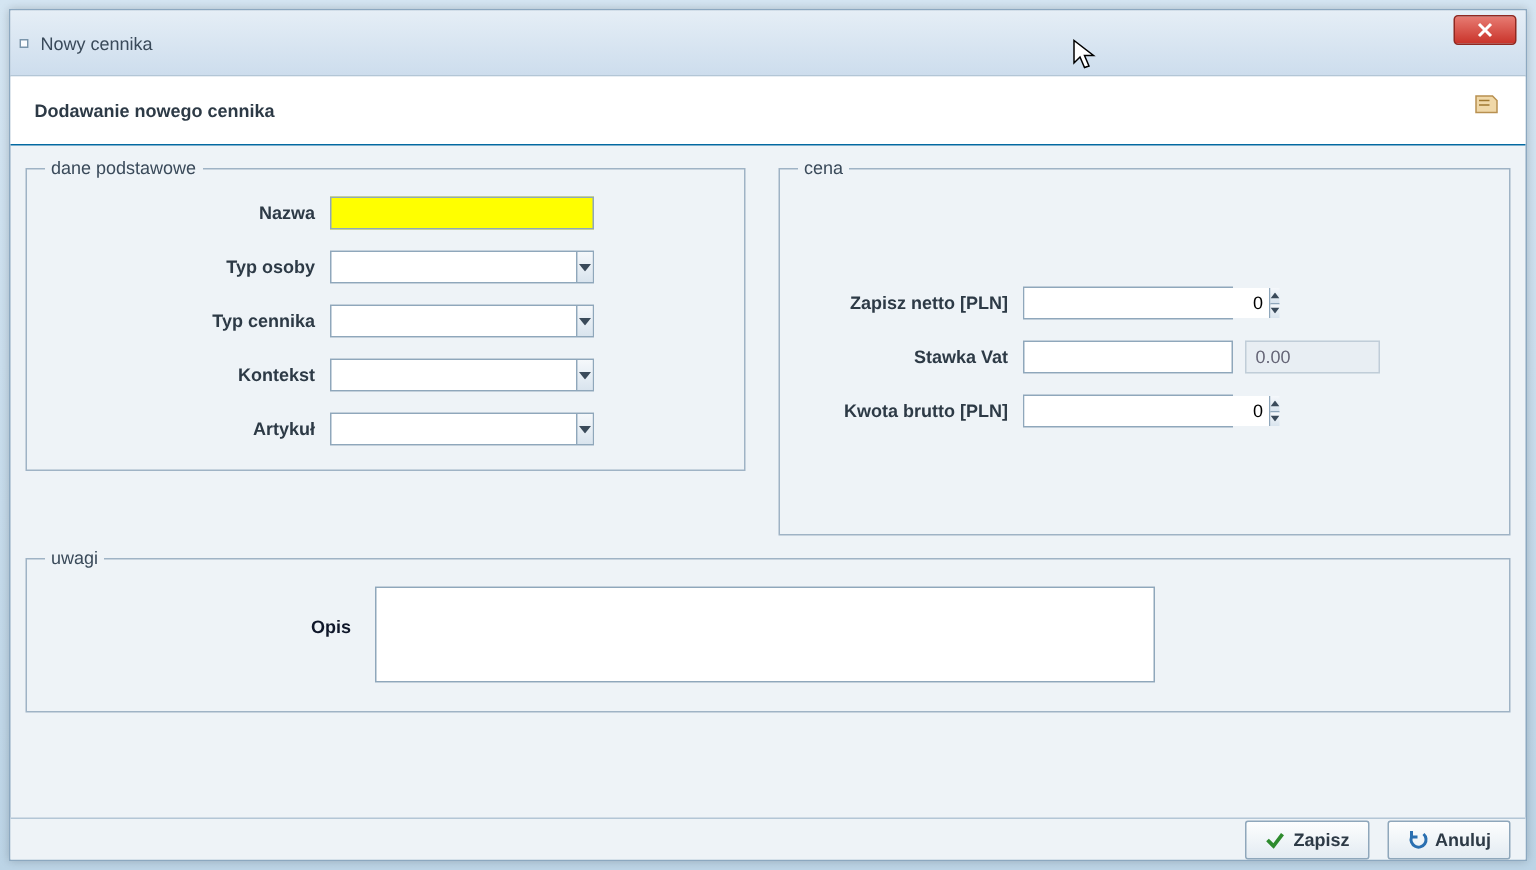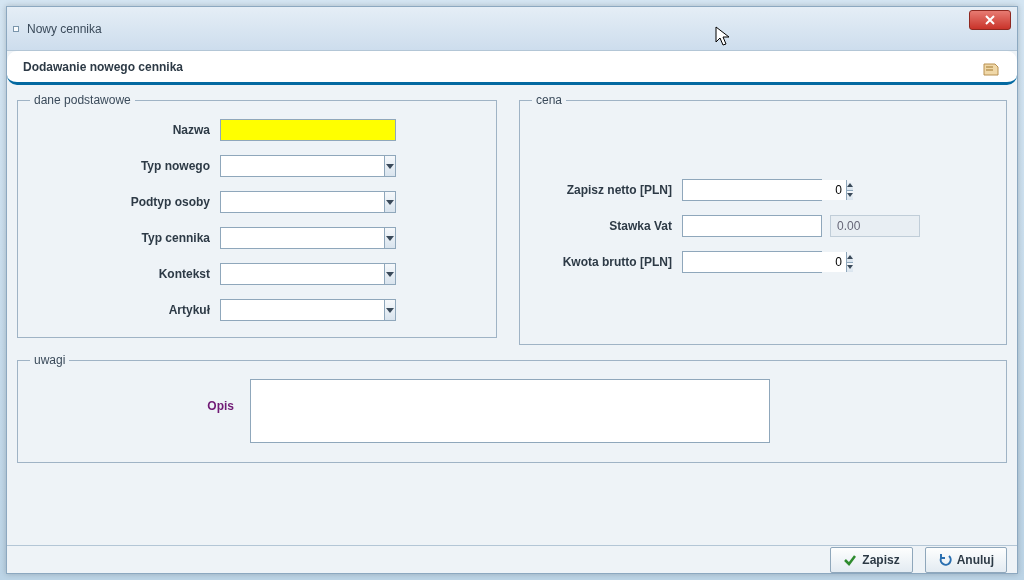--- a/index.html
+++ b/index.html
@@ -50,28 +50,27 @@
       background: linear-gradient(to bottom, #e77b72, #c9332a);
       border: 1px solid #8f2820;
       border-radius: 3px;
       display: flex;
       align-items: center;
       justify-content: center;
       cursor: pointer;
     }
     .close-btn svg { width: 12px; height: 12px; }
     .subheader {
-      height: 34px;
+      height: 46px;
       background: #fff;
-      border-bottom: 3px solid #0369a1;
+      border-bottom: 1px solid #0369a1;
       display: flex;
       align-items: center;
       padding: 0 16px;
       position: relative;
-      border-radius: 10px;
     }
     .subheader .subtitle {
       font-weight: bold;
       color: #2d3a46;
     }
     .subheader .header-icon {
       position: absolute;
       right: 16px;
       top: 8px;
       width: 20px;
@@ -214,21 +213,21 @@
     .uwagi-row {
       display: flex;
       align-items: flex-start;
     }
     .uwagi-row label {
       flex: 0 0 220px;
       text-align: right;
       padding-right: 16px;
       padding-top: 20px;
       font-weight: bold;
-      color: #701a75;
+      color: #0f172a;
     }
     .footer {
       position: absolute;
       bottom: 0;
       left: 0;
       right: 0;
       height: 28px;
       border-top: 1px solid #b3c6d6;
       background: #eef3f7;
       display: flex;
@@ -289,42 +288,31 @@
       <div class="col-left">
         <fieldset>
           <legend>dane podstawowe</legend>
 
           <div class="form-row">
             <label>Nazwa</label>
             <input class="text-input required" value="" style="">
           </div>
 
           <div class="form-row">
-            <label>Typ nowego</label>
+            <label>Typ osoby</label>
             <div class="combo">
               <input class="combo-input" value="" style="">
               <div class="combo-btn">
                 <svg viewBox="0 0 8 5">
                     <path d="M0 0 L4 5 L8 0 Z" fill="#3a4a5a"></path>
                   </svg>
               </div>
             </div>
           </div>
 
-          <div class="form-row">
-            <label>Podtyp osoby</label>
-            <div class="combo">
-              <input class="combo-input" value="" style="">
-              <div class="combo-btn">
-                <svg viewBox="0 0 8 5">
-                    <path d="M0 0 L4 5 L8 0 Z" fill="#3a4a5a"></path>
-                  </svg>
-              </div>
-            </div>
-          </div>
 
           <div class="form-row">
             <label>Typ cennika</label>
             <div class="combo">
               <input class="combo-input" value="" style="">
               <div class="combo-btn">
                 <svg viewBox="0 0 8 5">
                     <path d="M0 0 L4 5 L8 0 Z" fill="#3a4a5a"></path>
                   </svg>
               </div>

